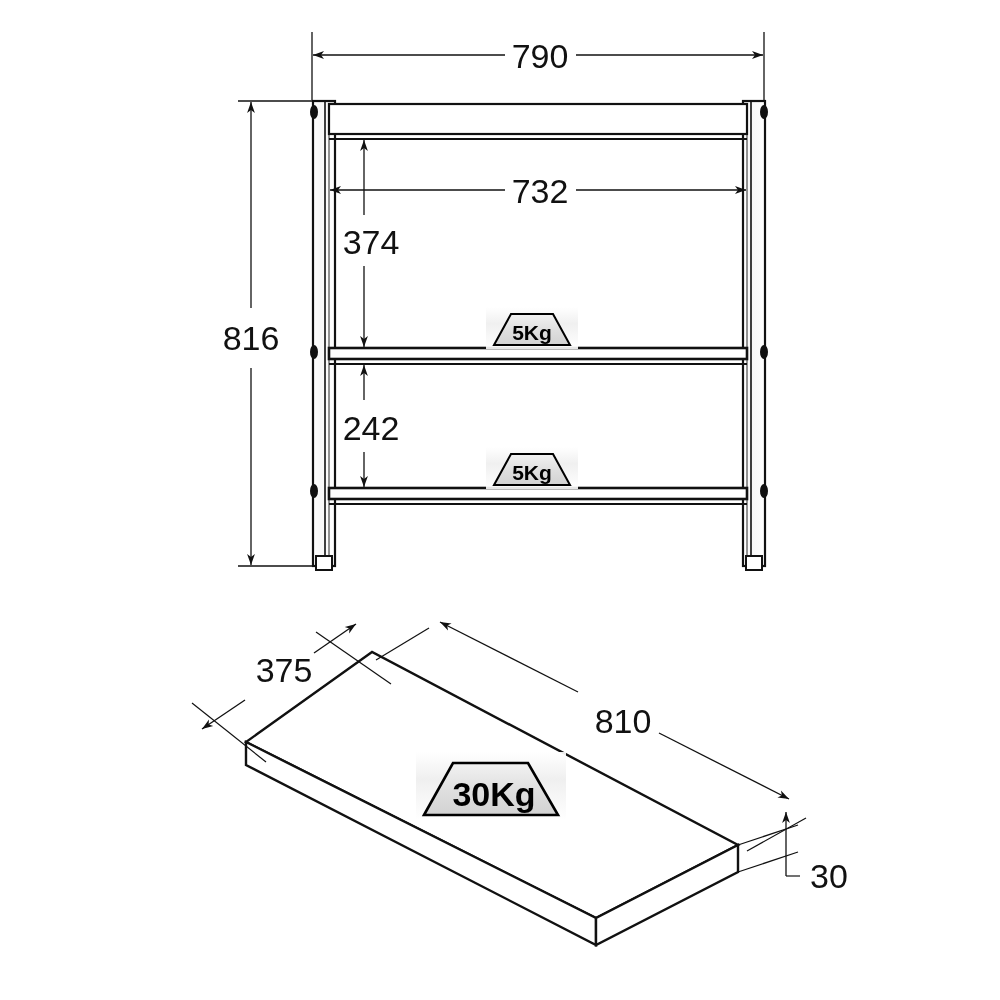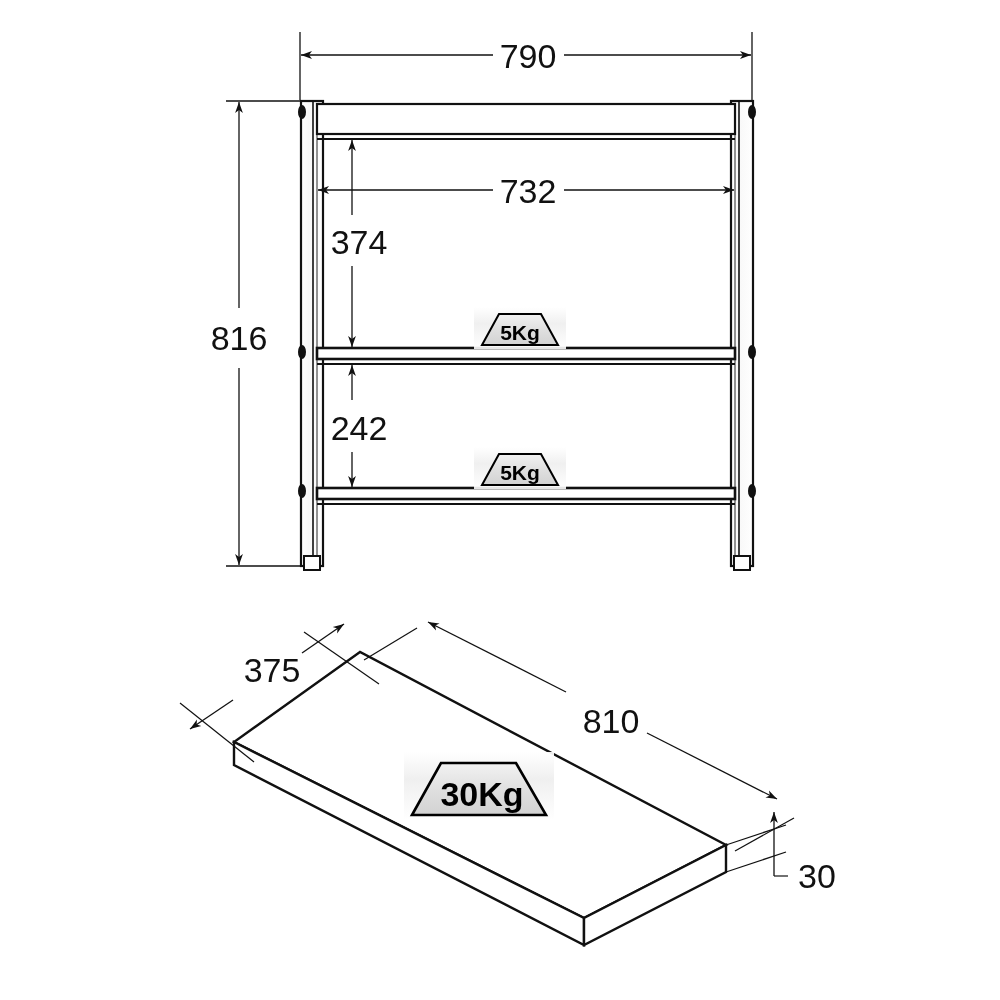--- a/index.html
+++ b/index.html
@@ -10,21 +10,21 @@
   }
   body {
     width: 1000px;
     height: 1000px;
     font-family: "Liberation Sans", sans-serif;
     position: relative;
     overflow: hidden;
   }
   #drawing-root {
     position: absolute;
-    left: 4px;
+    left: 16px;
     top: 0;
     width: 807px;
     height: 1000px;
   }
   svg.drawing-canvas {
     display: block;
     width: 1000px;
     height: 1000px;
     background: #ffffff;
   }

